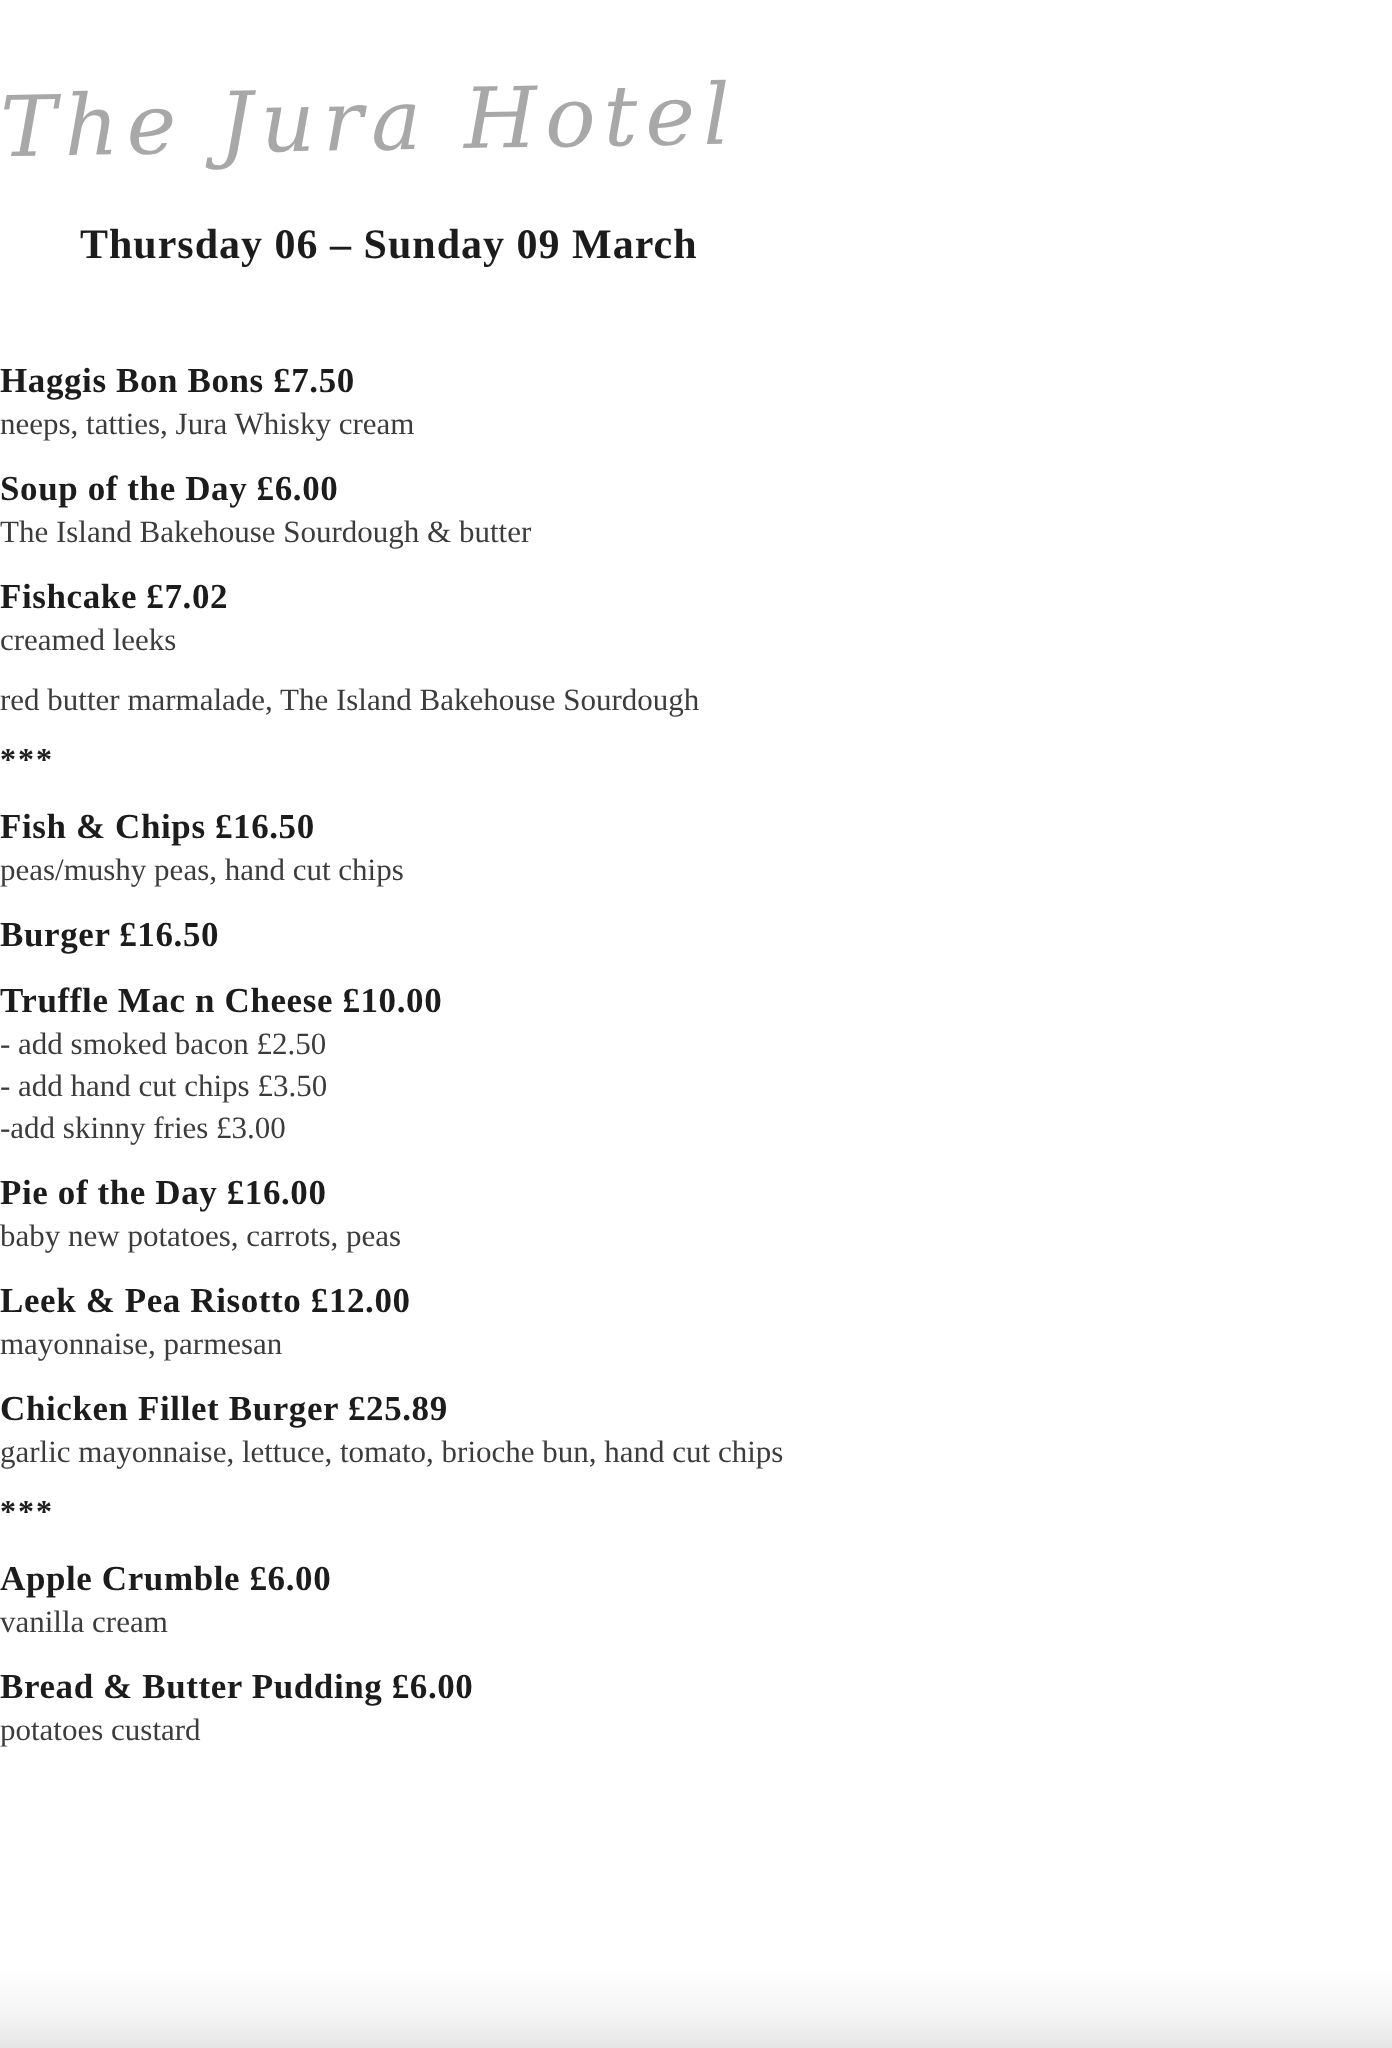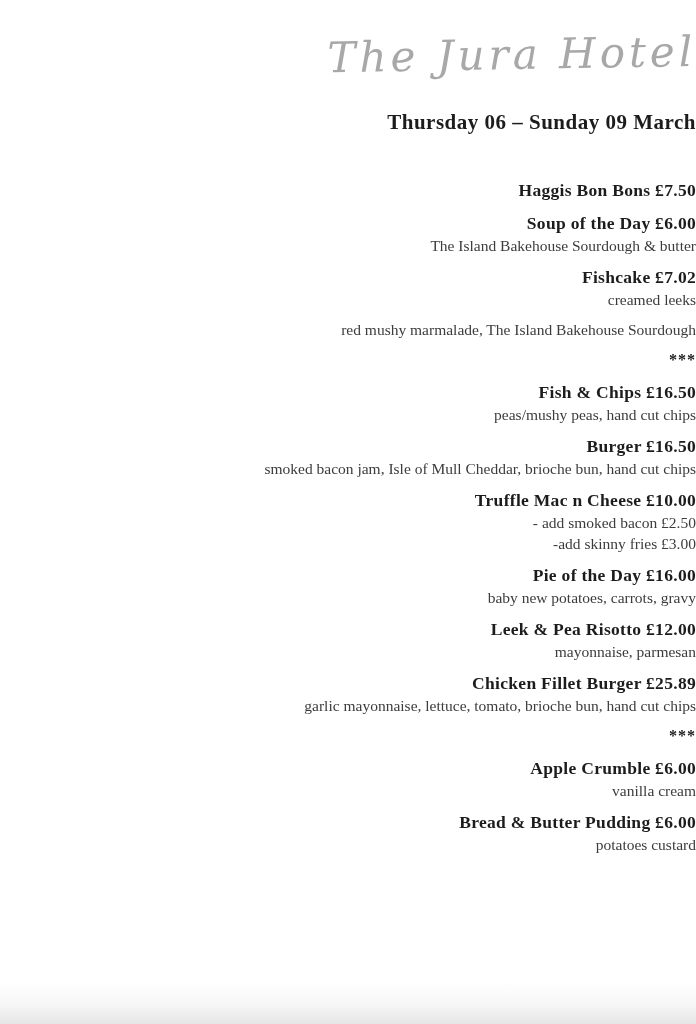--- a/index.html
+++ b/index.html
@@ -11,21 +11,21 @@
     width: 696px;
     height: 1024px;
     position: relative;
     overflow: hidden;
     font-family: "Liberation Serif", serif;
   }
   .page {
     width: 696px;
     height: 1024px;
     background: #ffffff;
-    text-align: right;
+    text-align: left;
     position: relative;
   }
   .logo {
     padding-top: 22px;
     height: 72px;
     line-height: 72px;
     font-family: "DejaVu Serif", serif;
     font-style: italic;
     font-size: 42px;
     letter-spacing: 4px;
@@ -33,24 +33,24 @@
     transform: rotate(-1deg);
     font-weight: normal;
   }
   .date-title {
     margin-top: 14px;
     font-size: 21px;
     font-weight: bold;
     color: #1c1c1c;
     letter-spacing: 0.5px;
     line-height: 28px;
+    margin-left: 40px;
   }
   .menu-sections {
     margin-top: 42px;
-    margin-left: 30px;
   }
   .menu-item {
     margin-bottom: 9px;
   }
   .item-title {
     font-size: 17.5px;
     font-weight: bold;
     color: #1c1c1c;
     line-height: 24px;
     letter-spacing: 0.3px;
@@ -81,51 +81,52 @@
 </head>
 <body>
 
 <div class="page">
   <div class="logo">The Jura Hotel</div>
   <div class="date-title">Thursday 06 – Sunday 09 March</div>
   <div class="menu-sections">
       <section class="menu-section">
         <div class="menu-item">
           <div class="item-title">Haggis Bon Bons £7.50</div>
+          <div class="item-desc">neeps, tatties, Jura Whisky cream</div>
         </div>
         <div class="menu-item">
           <div class="item-title">Soup of the Day £6.00</div>
           <div class="item-desc">The Island Bakehouse Sourdough &amp; butter</div>
         </div>
         <div class="menu-item">
           <div class="item-title">Fishcake £7.02</div>
           <div class="item-desc">creamed leeks</div>
         </div>
         <div class="menu-item">
-          <div class="item-desc">red mushy marmalade, The Island Bakehouse Sourdough</div>
+          <div class="item-desc">red butter marmalade, The Island Bakehouse Sourdough</div>
         </div>
       </section>
       <div class="section-divider">***</div>
       <section class="menu-section">
         <div class="menu-item">
           <div class="item-title">Fish &amp; Chips £16.50</div>
           <div class="item-desc">peas/mushy peas, hand cut chips</div>
         </div>
         <div class="menu-item">
           <div class="item-title">Burger £16.50</div>
-          <div class="item-desc">smoked bacon jam, Isle of Mull Cheddar, brioche bun, hand cut chips</div>
         </div>
         <div class="menu-item">
           <div class="item-title">Truffle Mac n Cheese £10.00</div>
           <div class="item-desc">- add smoked bacon £2.50</div>
+          <div class="item-desc">- add hand cut chips £3.50</div>
           <div class="item-desc">-add skinny fries £3.00</div>
         </div>
         <div class="menu-item">
           <div class="item-title">Pie of the Day £16.00</div>
-          <div class="item-desc">baby new potatoes, carrots, gravy</div>
+          <div class="item-desc">baby new potatoes, carrots, peas</div>
         </div>
         <div class="menu-item">
           <div class="item-title">Leek &amp; Pea Risotto £12.00</div>
           <div class="item-desc">mayonnaise, parmesan</div>
         </div>
         <div class="menu-item">
           <div class="item-title">Chicken Fillet Burger £25.89</div>
           <div class="item-desc">garlic mayonnaise, lettuce, tomato, brioche bun, hand cut chips</div>
         </div>
       </section>

